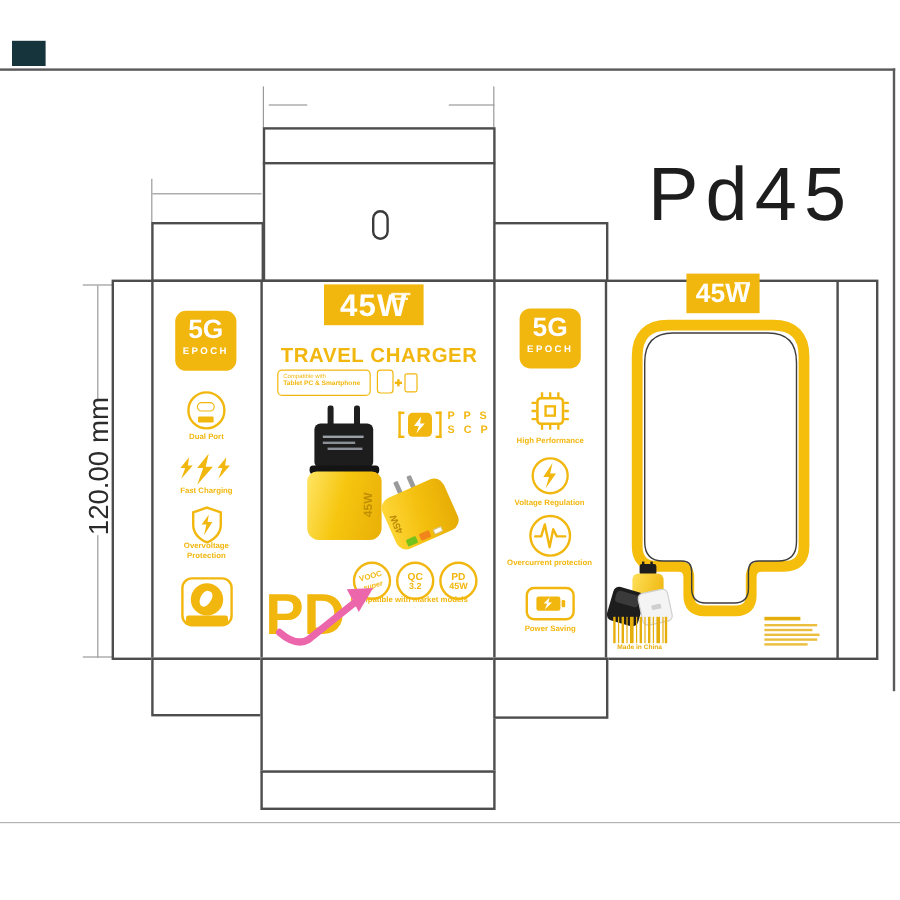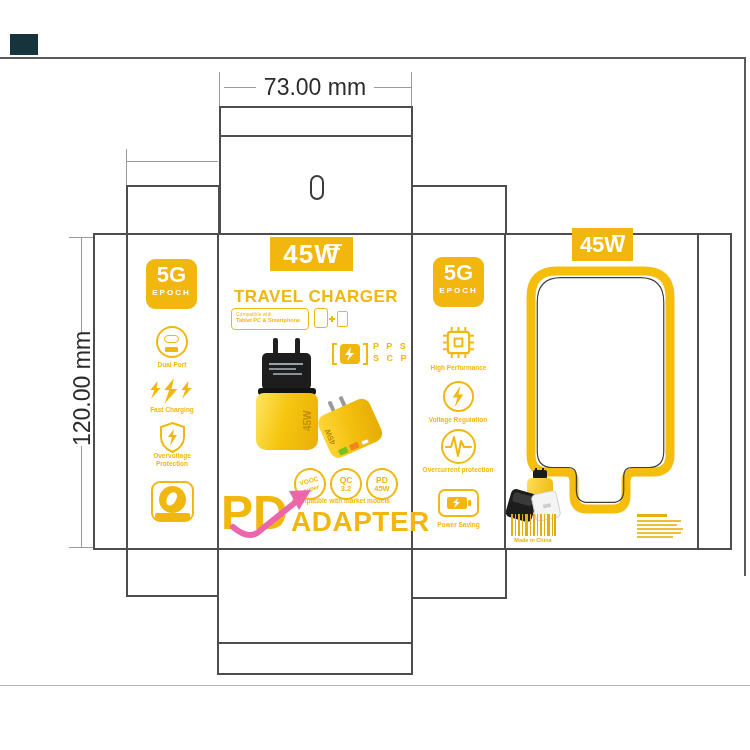--- a/index.html
+++ b/index.html
@@ -25,26 +25,26 @@
 </head>
 <body>
 
 <div class="canvas">
 
   <div class="a" style="left:10px;top:34px;width:28px;height:21px;background:#16343B;"></div>
   <div class="a" style="left:0;top:57px;width:746px;height:2px;background:#5a5a5a;"></div>
   <div class="a" style="left:744px;top:57px;width:2px;height:519px;background:#5a5a5a;"></div>
   <div class="a" style="left:0;top:685px;width:750px;height:1px;background:#b3b3b3;"></div>
 
+  <div class="a dimtxt" style="left:540px;top:126px;font-size:63px;letter-spacing:6px;color:#1d1d1d;">Pd45</div>
 
   <div class="a thin" style="left:219px;top:72px;width:1px;height:35px;"></div>
   <div class="a thin" style="left:411px;top:72px;width:1px;height:35px;"></div>
   <div class="a thin" style="left:224px;top:87px;width:32px;height:1px;"></div>
   <div class="a thin" style="left:374px;top:87px;width:38px;height:1px;"></div>
-  <div class="a dimtxt" style="left:252px;top:74px;width:126px;text-align:center;">73.00 mm</div>
 
   <div class="a thin" style="left:127px;top:161px;width:91px;height:1px;"></div>
   <div class="a thin" style="left:126px;top:149px;width:1px;height:37px;"></div>
 
   <div class="a thin" style="left:81px;top:238px;width:1px;height:310px;"></div>
   <div class="a thin" style="left:69px;top:237px;width:26px;height:1px;"></div>
   <div class="a thin" style="left:69px;top:547px;width:26px;height:1px;"></div>
   <div class="a dimtxt" style="left:26px;top:377px;width:112px;height:26px;text-align:center;background:#fff;transform:rotate(-90deg);">120.00 mm</div>
 
   <div class="a bd" style="left:219px;top:106px;width:194px;height:31px;"></div>
@@ -168,21 +168,20 @@
     <span class="l1">QC</span>
     <span class="l2">3.2</span>
   </div>
   <div class="a circbadge" style="left:366px;top:468px;width:32px;height:32px;">
     <span class="l1">PD</span>
     <span class="l2">45W</span>
   </div>
 
   <div class="a y" style="left:292px;top:497px;width:120px;font-size:6.5px;font-weight:bold;">Compatible with market models</div>
   <div class="a" style="left:221px;top:487px;font-size:48px;font-weight:bold;color:#F2B70E;line-height:52px;">PD</div>
-  <div class="a" style="left:291px;top:506px;font-size:28px;font-weight:bold;color:#F2B70E;line-height:32px;letter-spacing:0.5px;">ADAPTER</div>
   <div class="a" style="left:227px;top:487px;width:92px;height:56px;">
     <svg width="92" height="56" viewBox="0 0 92 56">
       <path d="M6,40 Q20,52 30,46 L70,14" stroke="#EC66AC" stroke-width="6" fill="none" stroke-linecap="round"></path>
       <polygon points="62,4 84,3 72,23" fill="#EC66AC"></polygon>
     </svg>
   </div>
 
   <div class="a badge5g" style="left:433px;top:257px;width:51px;height:50px;">
     <span class="big">5G</span>
     <span class="small">EPOCH</span>

